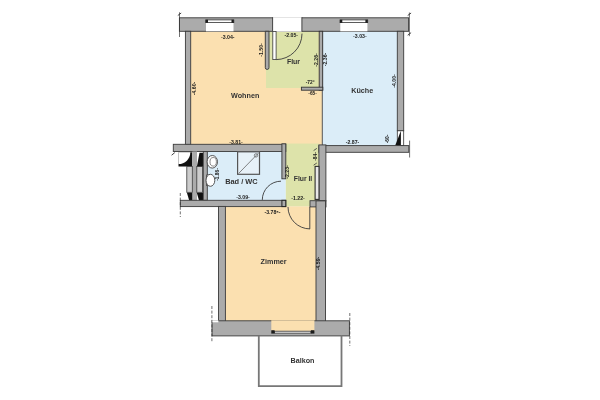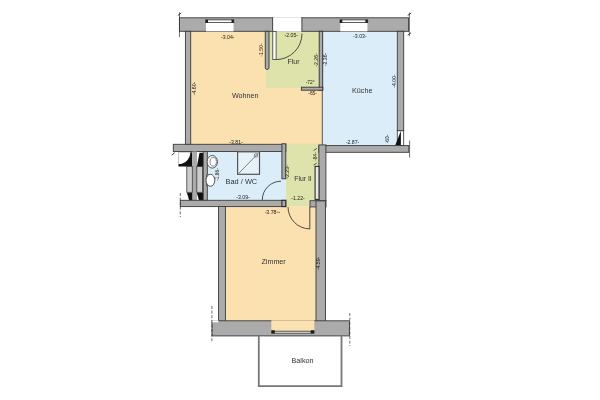--- a/index.html
+++ b/index.html
@@ -1,16 +1,16 @@
 <!DOCTYPE html>
 <html><head>
 <meta charset="utf-8">
 <style>
   html,body{margin:0;padding:0;background:#ffffff;}
-  .wrap{width:600px;height:400px;position:relative;background:#c2410c;}
+  .wrap{width:600px;height:400px;position:relative;background:#c2410c;font-weight:bold;}
   text{font-family:"Liberation Sans", sans-serif;}
 </style>
 </head>
 <body>
 <div class="wrap">
 <svg width="600" height="400" viewBox="0 0 600 400">
 
 <rect x="0" y="0" width="600" height="400" fill="#ffffff"></rect>
 
 <rect x="190.5" y="31.3" width="131.8" height="113.4" fill="#fbe0b0"></rect>

